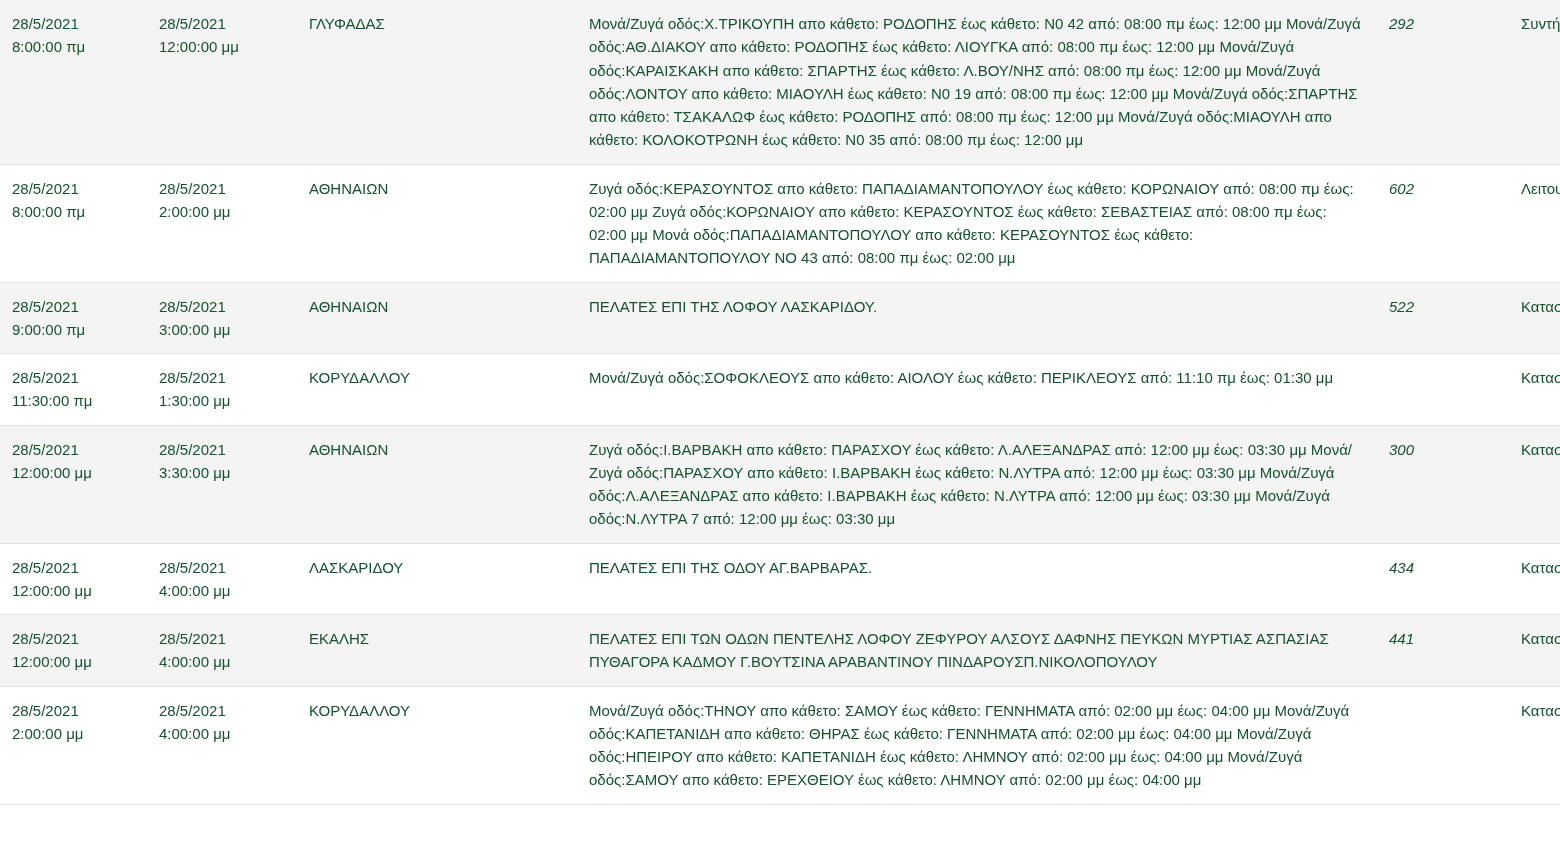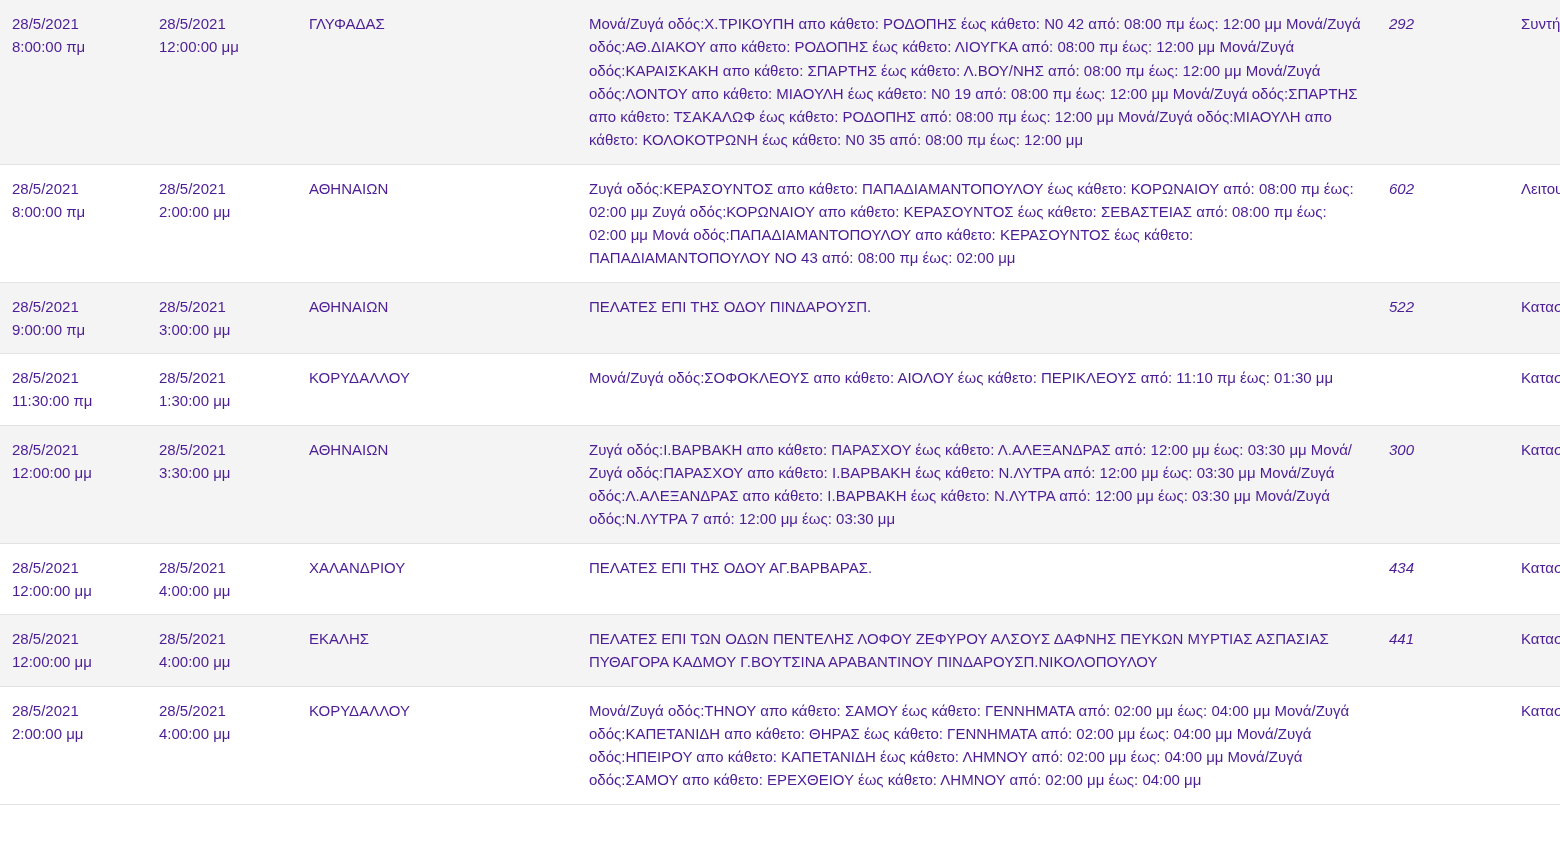--- a/index.html
+++ b/index.html
@@ -14,21 +14,21 @@
   }
   .outage-table {
     width: 1560px;
     border-collapse: collapse;
     table-layout: fixed;
   }
   .outage-table td {
     vertical-align: top;
     padding: 12px 10px 12px 12px;
     line-height: 1.55;
-    color: #4c1d95;
+    color: #14532d;
     border-bottom: 1px solid #e3e3e3;
   }
   .outage-table tr.odd td {
     background: #f4f4f4;
   }
   .outage-table tr.even td {
     background: #ffffff;
   }
   .col-from { width: 125px; }
   .col-to { width: 128px; }
@@ -80,21 +80,21 @@
     <tr class="odd">
       <td class="col-from">
         <span class="date-line">28/5/2021</span>
         <span class="date-line">9:00:00 πμ</span>
       </td>
       <td class="col-to">
         <span class="date-line">28/5/2021</span>
         <span class="date-line">3:00:00 μμ</span>
       </td>
       <td class="col-area">ΑΘΗΝΑΙΩΝ</td>
-      <td class="col-desc desc">ΠΕΛΑΤΕΣ ΕΠΙ ΤΗΣ ΟΔΟΥ ΠΙΝΔΑΡΟΥΣΠ.</td>
+      <td class="col-desc desc">ΠΕΛΑΤΕΣ ΕΠΙ ΤΗΣ ΛΟΦΟΥ ΛΑΣΚΑΡΙΔΟΥ.</td>
       <td class="col-num num">522</td>
       <td class="col-type type">Κατασκευές</td>
     </tr>
 
     <tr class="even">
       <td class="col-from">
         <span class="date-line">28/5/2021</span>
         <span class="date-line">11:30:00 πμ</span>
       </td>
       <td class="col-to">
@@ -124,21 +124,21 @@
 
     <tr class="even">
       <td class="col-from">
         <span class="date-line">28/5/2021</span>
         <span class="date-line">12:00:00 μμ</span>
       </td>
       <td class="col-to">
         <span class="date-line">28/5/2021</span>
         <span class="date-line">4:00:00 μμ</span>
       </td>
-      <td class="col-area">ΧΑΛΑΝΔΡΙΟΥ</td>
+      <td class="col-area">ΛΑΣΚΑΡΙΔΟΥ</td>
       <td class="col-desc desc">ΠΕΛΑΤΕΣ ΕΠΙ ΤΗΣ ΟΔΟΥ ΑΓ.ΒΑΡΒΑΡΑΣ.</td>
       <td class="col-num num">434</td>
       <td class="col-type type">Κατασκευές</td>
     </tr>
 
     <tr class="odd">
       <td class="col-from">
         <span class="date-line">28/5/2021</span>
         <span class="date-line">12:00:00 μμ</span>
       </td>

